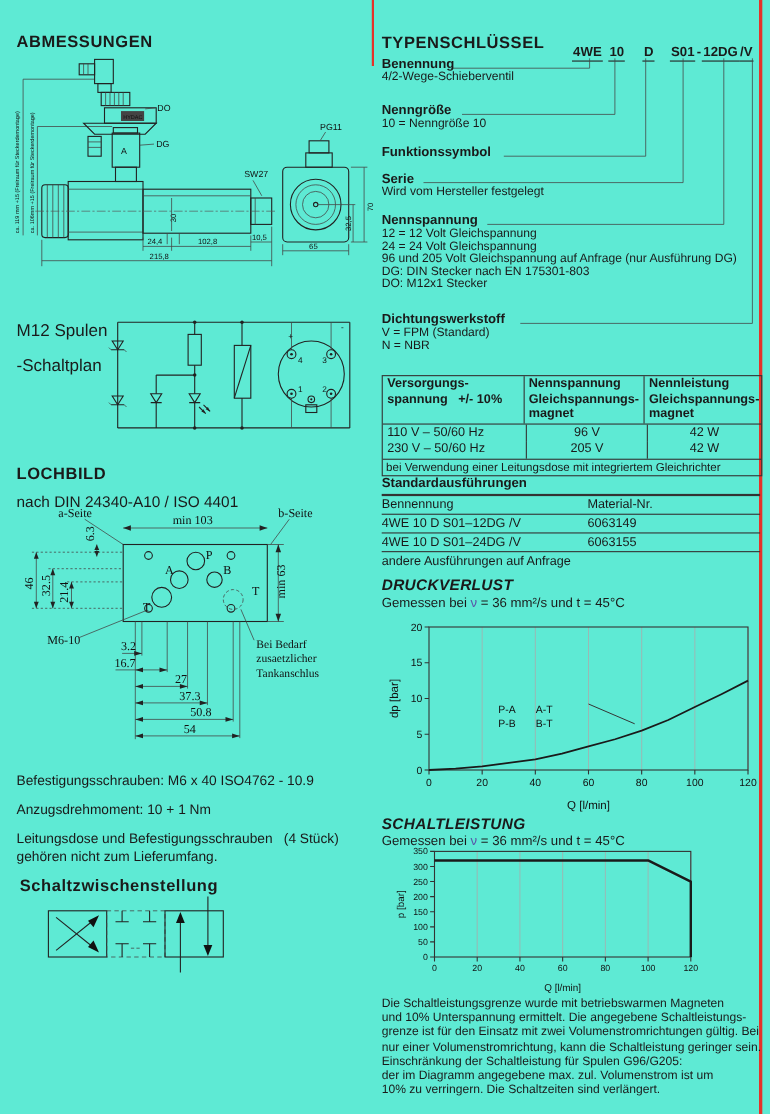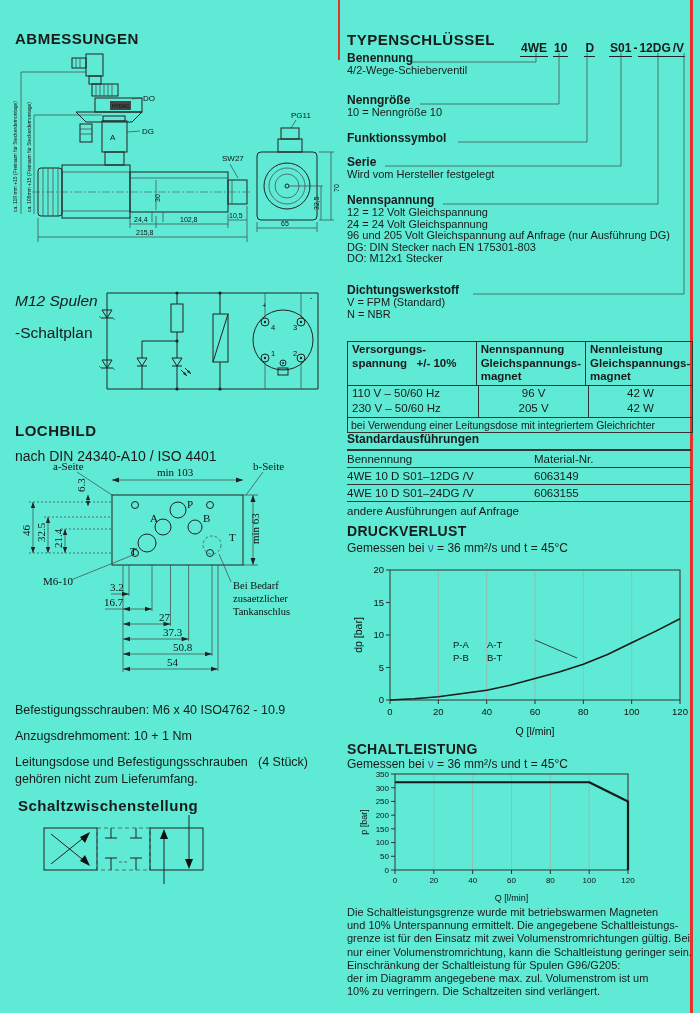--- a/index.html
+++ b/index.html
@@ -1,21 +1,21 @@
 <!DOCTYPE html>
 <html><head>
 <meta charset="utf-8">
 <style>
   :root{ --red:#e5332a; --ink:#1a1a1a; }
   html,body{margin:0;padding:0;background:#ffffff;}
   body{font-family:"Liberation Sans",sans-serif;color:var(--ink);}
   #page{position:relative;width:700px;height:1013px;background:#5eead4;overflow:hidden;}
   .abs{position:absolute;}
   .h1{font-weight:bold;font-size:15px;letter-spacing:.5px;}
-  .h2{font-weight:bold;font-size:14px;letter-spacing:.3px;}
+  .h2{font-weight:bold;font-size:14px;letter-spacing:.3px;font-style:italic;}
   .lbl{font-weight:bold;font-size:12px;}
   .tline{font-size:11px;line-height:11.5px;white-space:pre;}
   .note-l{font-size:12.5px;}
   .m12lbl{font-size:15.5px;}
   .sub{font-size:12px;}
   .nu{color:#5a55a8;}
   .code-tok{font-weight:bold;font-size:12px;border-bottom:1.2px solid #222;padding:0 1px 1px 1px;}
   .code-dash{font-weight:bold;font-size:12px;padding:0 1px;}
   .ftr{font-size:11px;line-height:13.2px;white-space:pre;}
   
@@ -151,21 +151,21 @@
       <line x1="309" y1="100" x2="324" y2="100" class="lnt"></line>
       <line x1="309" y1="168" x2="324" y2="168" class="lnt"></line>
       <line x1="321" y1="100" x2="321" y2="168" class="lnt"></line>
       <text class="dnum" transform="translate(329,140) rotate(-90)">70</text>
       <line x1="279" y1="134" x2="313" y2="134" class="lnt"></line>
       <line x1="311" y1="134" x2="311" y2="168" class="lnt"></line>
       <text class="dnum" transform="translate(309,158) rotate(-90)">32,5</text>
     </g>
   </svg>
 
-  <div class="abs m12lbl" style="left:15px;top:292px;font-style:italic;">M12 Spulen</div>
+  <div class="abs m12lbl" style="left:15px;top:292px;">M12 Spulen</div>
   <div class="abs m12lbl" style="left:15px;top:324px;">-Schaltplan</div>
 
   <svg class="abs" style="left:70px;top:284px;" width="270" height="112" viewBox="0 0 270 112">
     <g>
       <line x1="37" y1="9" x2="248" y2="9" class="ln"></line>
       <line x1="37" y1="105" x2="248" y2="105" class="ln"></line>
       <line x1="37" y1="9" x2="37" y2="105" class="ln"></line>
       <line x1="248" y1="9" x2="248" y2="105" class="ln"></line>
       <circle cx="107" cy="9" r="1.6" fill="#222"></circle>
         <circle cx="150" cy="9" r="1.6" fill="#222"></circle>

